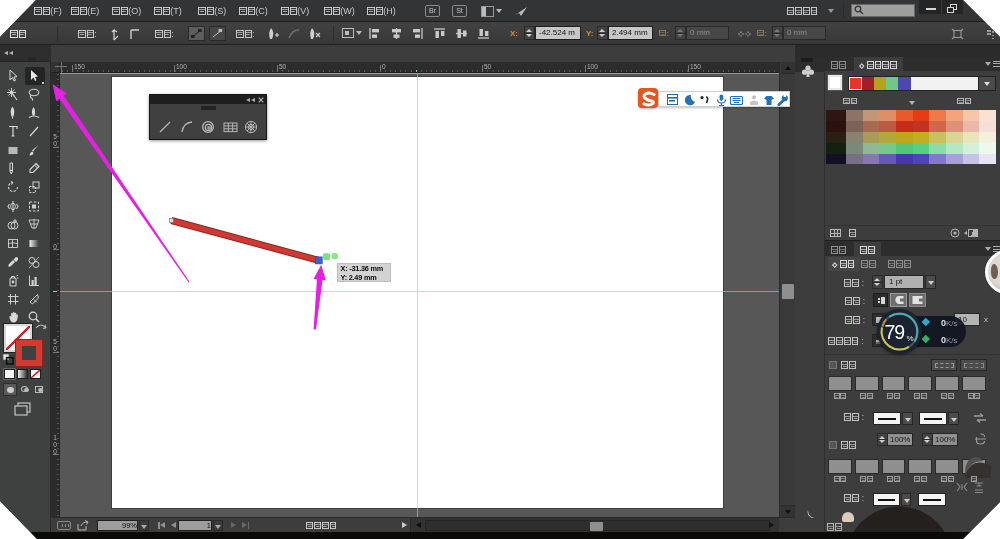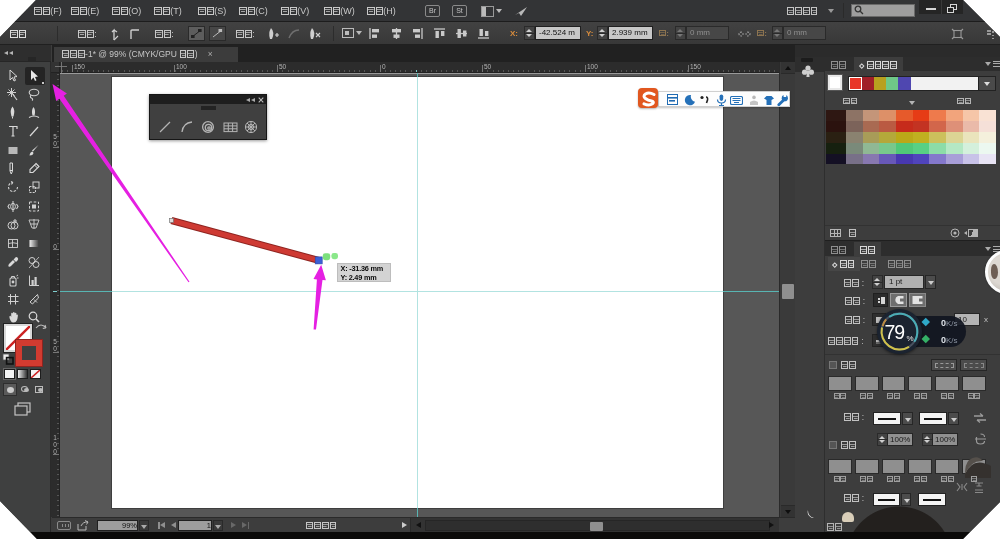--- a/index.html
+++ b/index.html
@@ -177,21 +177,21 @@
     <svg class="abs" style="left:477px;top:5px" width="13" height="13" viewBox="0 0 13 13">
         <path d="M1 11 L12 11" stroke="#c9c9c9" stroke-width="1.3"></path>
         <rect x="2.5" y="2" width="3.4" height="7" fill="#c9c9c9"></rect>
         <rect x="8" y="4" width="3.4" height="5" fill="#c9c9c9"></rect>
       </svg>
     <span class="ci lab-o" style="left:510px">X:</span>
     <span class="spin" style="left:524px"></span>
     <span class="fld" style="left:535px;width:46px">-42.524 m</span>
     <span class="ci lab-o" style="left:586px">Y:</span>
     <span class="spin" style="left:597px"></span>
-    <span class="fld" style="left:608px;width:45px">2.939 mm</span>
+    <span class="fld" style="left:608px;width:45px">2.494 mm</span>
     <span class="ci" style="left:659px;color:#8d7450;font-size:8px;font-weight:bold"><b class="c"></b>:</span>
     <span class="spin spind" style="left:675px"></span>
     <span class="fldd" style="left:686px;width:43px">0 mm</span>
     <svg class="abs" style="left:738px;top:6px" width="13" height="12" viewBox="0 0 13 12">
         <path d="M4 4 Q1 4 1 6 Q1 8 4 8 M9 4 Q12 4 12 6 Q12 8 9 8 M4 6 L9 6" stroke="#999" stroke-width="1.2" fill="none" stroke-dasharray="2 1.2"></path>
       </svg>
     <span class="ci" style="left:757px;color:#8d7450;font-size:8px;font-weight:bold"><b class="c"></b>:</span>
     <span class="spin spind" style="left:772px"></span>
     <span class="fldd" style="left:783px;width:43px">0 mm</span>
     <svg class="abs" style="left:951px;top:6px" width="13" height="12" viewBox="0 0 13 12">
@@ -413,23 +413,20 @@
         <i class="abs" style="left:2px;top:3px;width:8px;height:7px;border:1px solid #bbb"></i>
         <i class="abs" style="left:5px;top:5px;width:5px;height:4px;background:#bbb;border-radius:50%"></i>
       </span>
 
     <svg class="abs" style="left:14px;top:357px" width="17" height="14" viewBox="0 0 17 14">
         <rect x="4" y="1" width="12" height="9" fill="none" stroke="#c4c4c4" stroke-width="1.2"></rect>
         <rect x="1" y="4" width="12" height="9" fill="#3f4040" stroke="#c4c4c4" stroke-width="1.2"></rect>
       </svg>
   </div>
 
-  <div id="tabbar" class="abs">
-      <div id="tab1"><b class="c"></b><b class="c"></b><b class="c"></b>-1* @ 99% (CMYK/GPU <b class="c"></b><b class="c"></b>) <span style="margin-left:8px;color:#aaa">×</span></div>
-    </div>
   <div id="rdockhead" class="abs"></div>
 
   <div id="hruler" class="abs">
     <i class="maj" style="left:12px"></i>
       <span class="num" style="left:14px">150</span>
     <i class="maj" style="left:114px"></i>
       <span class="num" style="left:116px">100</span>
     <i class="maj" style="left:217px"></i>
       <span class="num" style="left:219px">50</span>
     <i class="maj" style="left:320px"></i>

